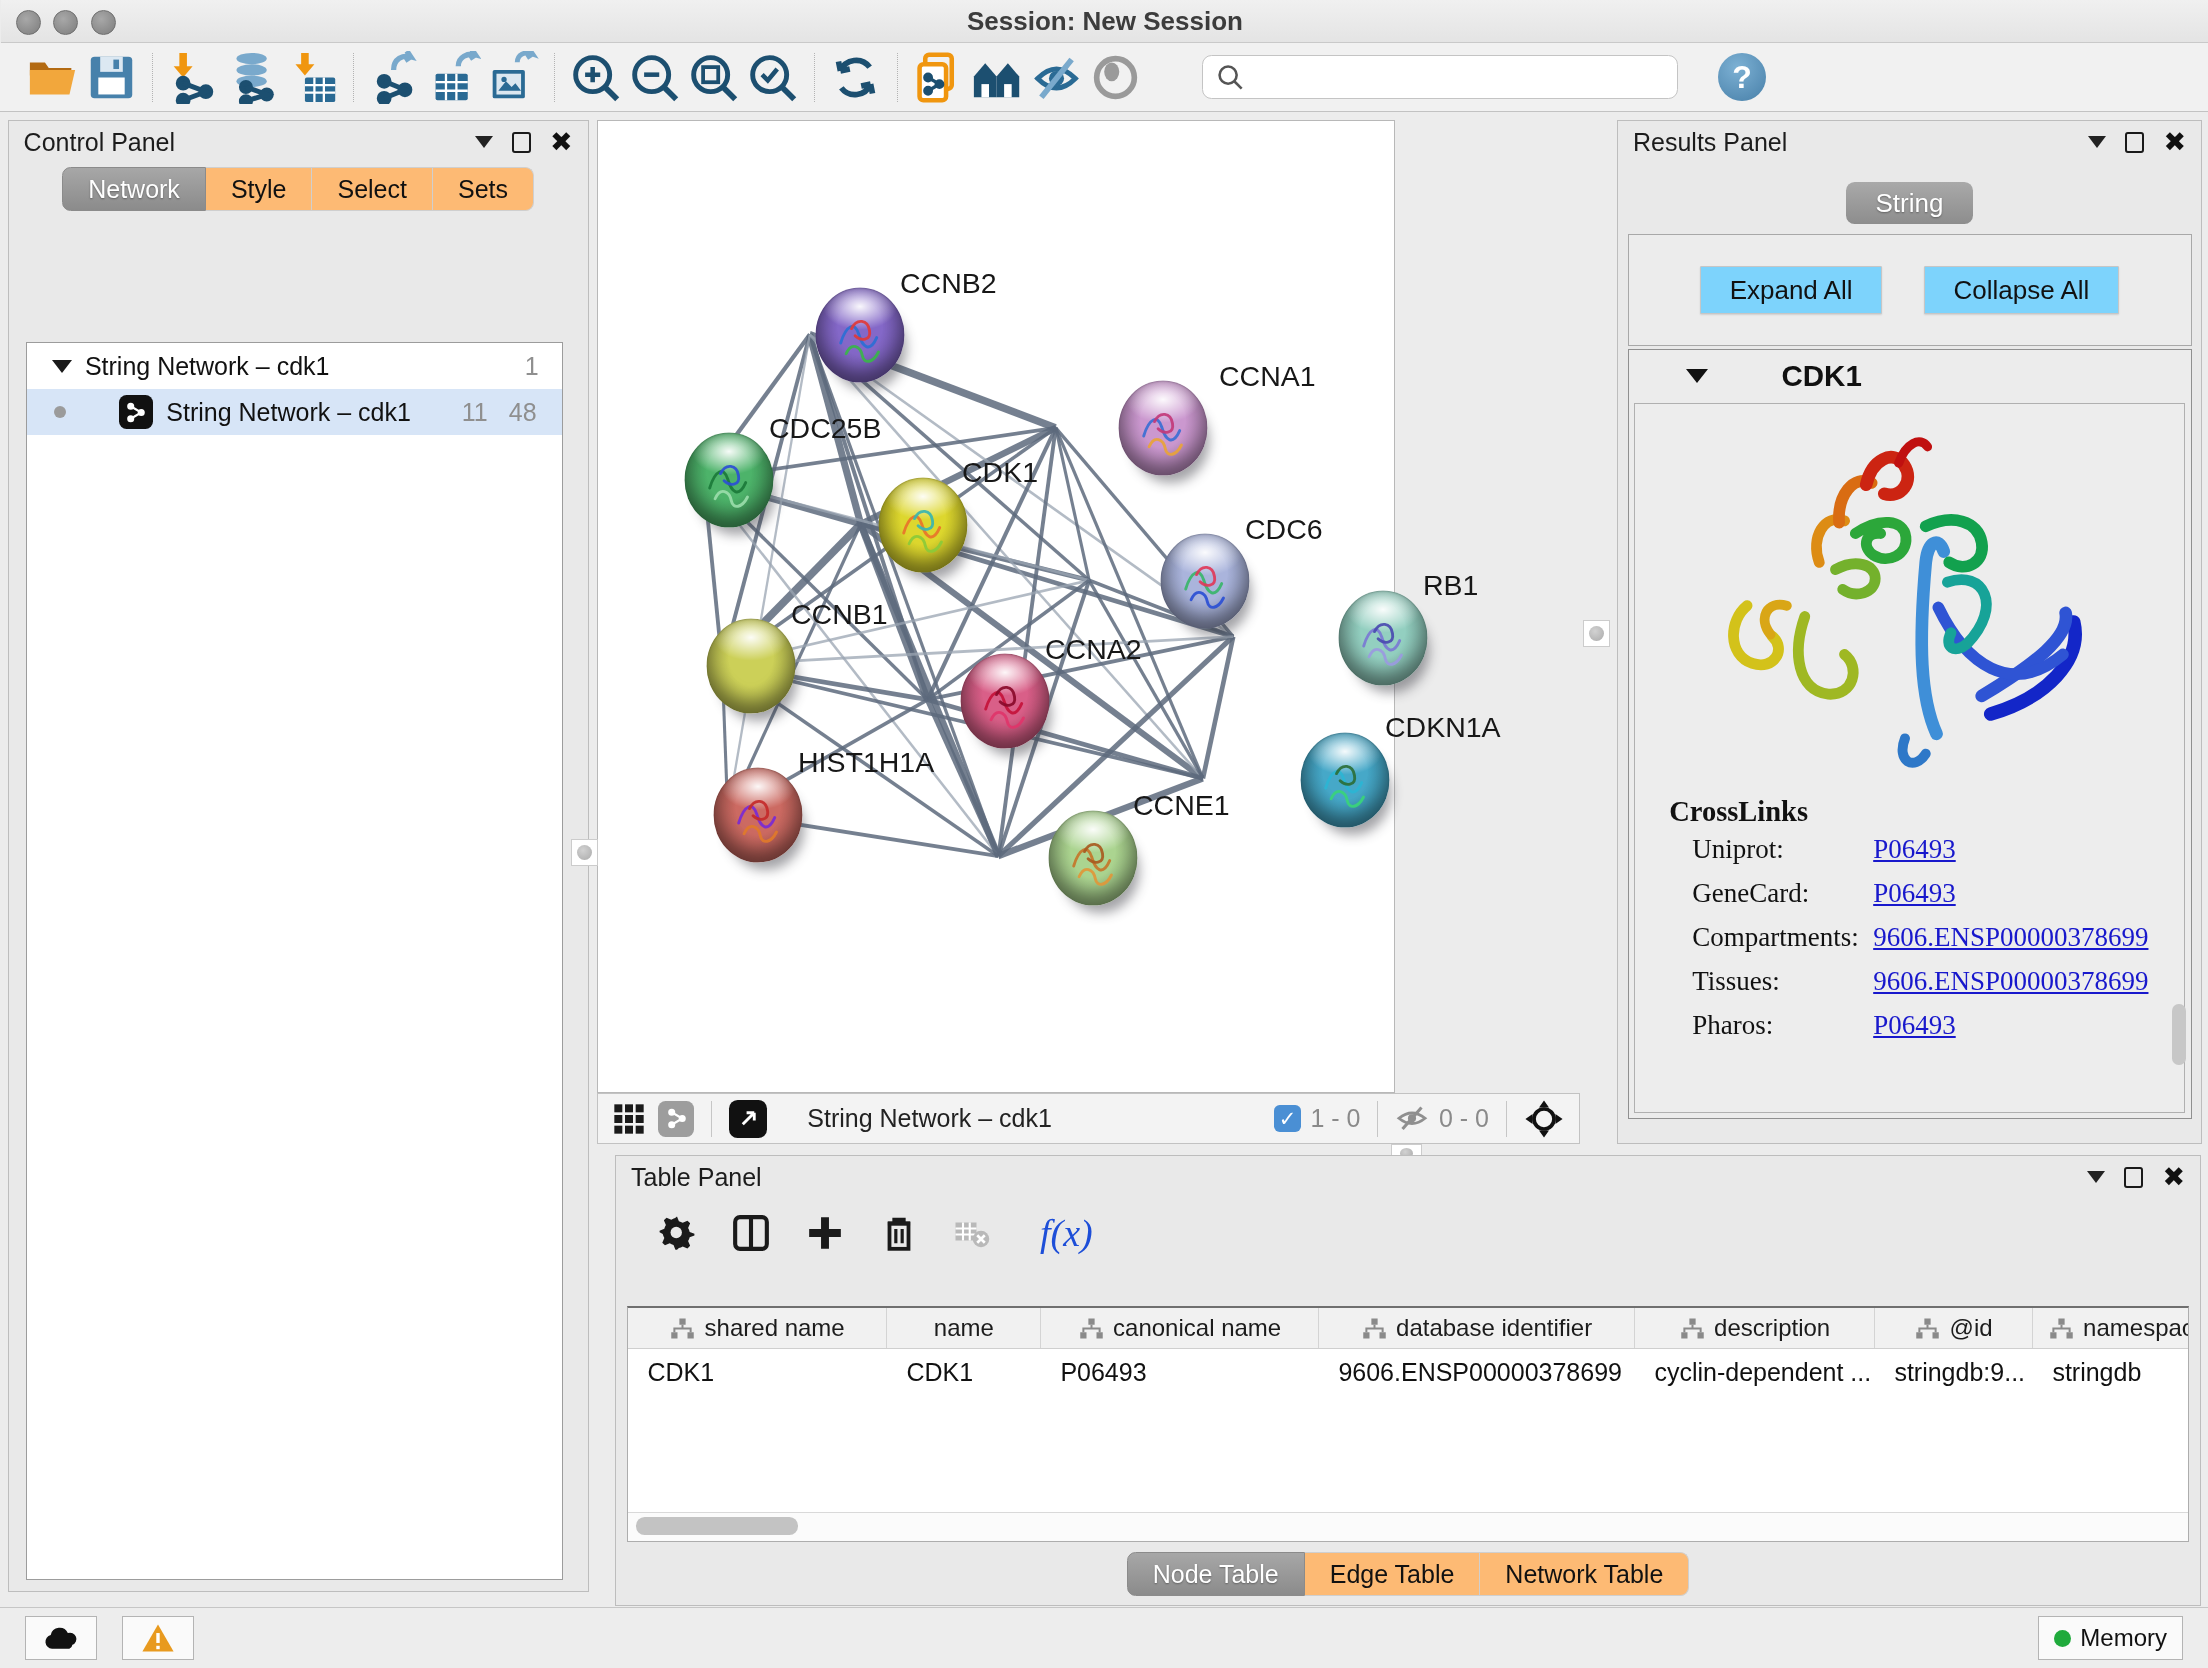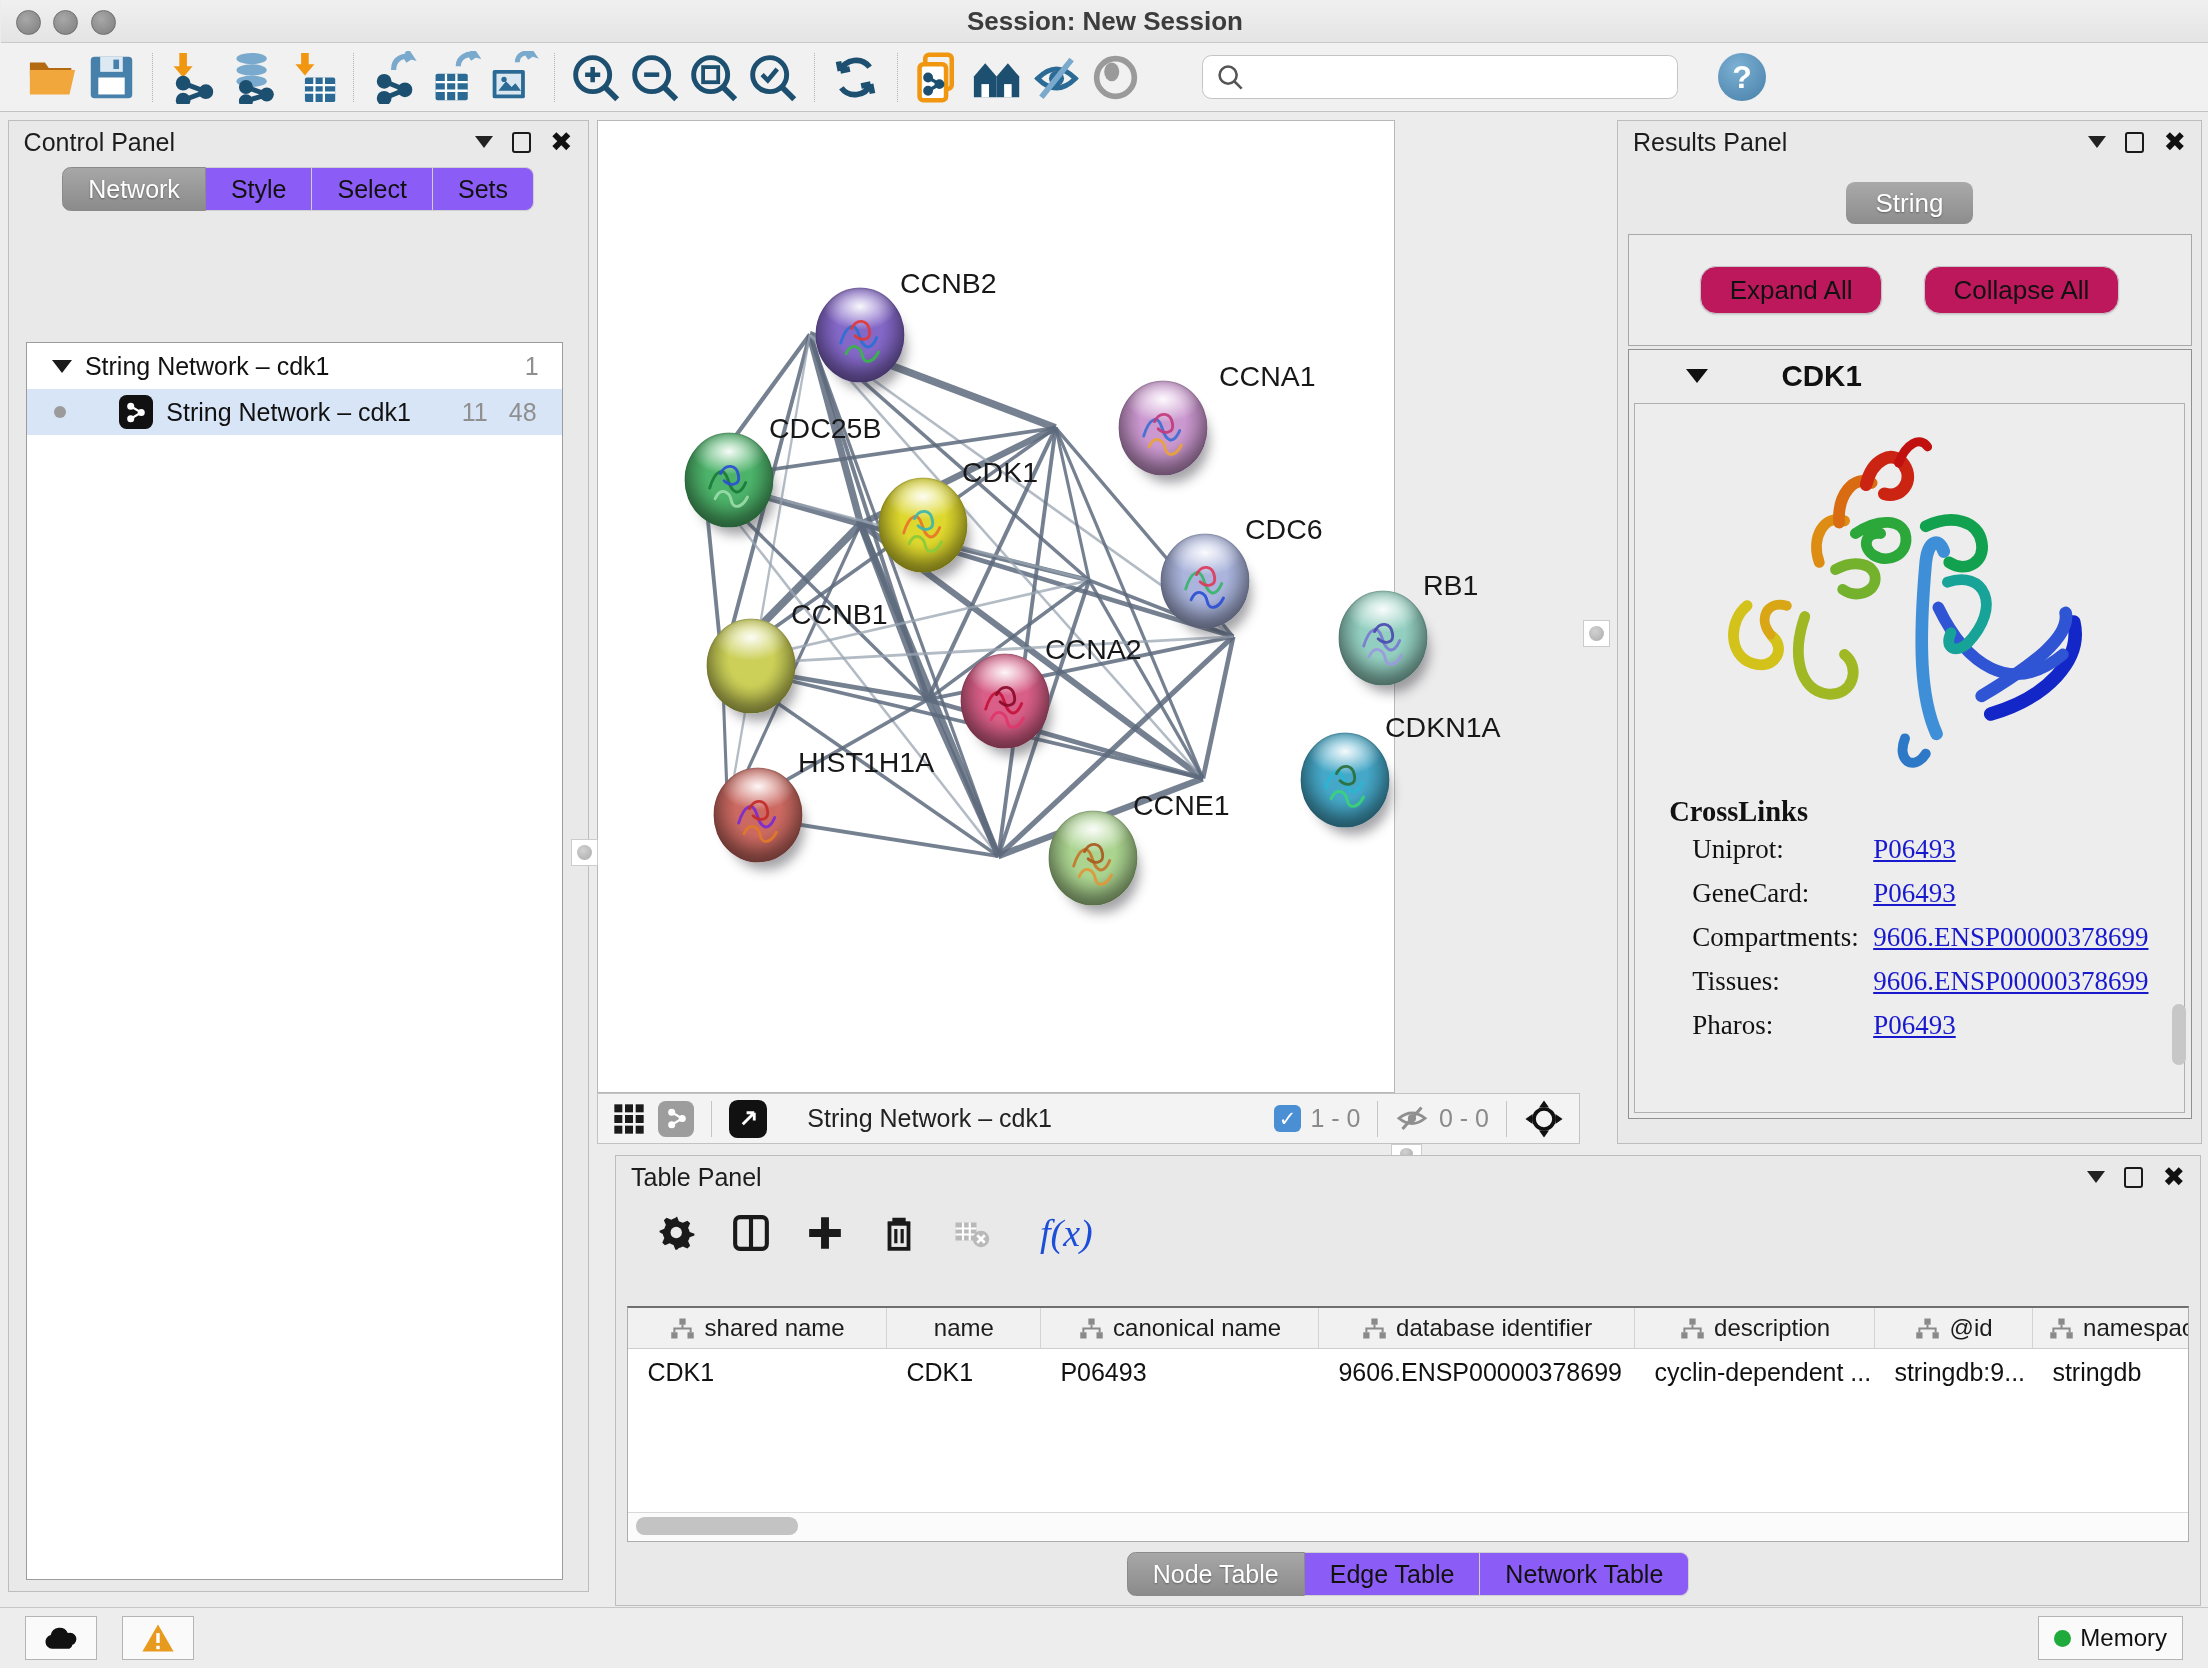--- a/index.html
+++ b/index.html
@@ -34,21 +34,21 @@
   .panel-header{height:42px;display:flex;align-items:center;padding:0 15px;}
   .panel-title{font-size:25px;color:#1c1c1c;}
   .panel-ctrls{margin-left:auto;display:flex;align-items:center;gap:19px;}
   .ph-caret{width:0;height:0;border-left:9.5px solid transparent;border-right:9.5px solid transparent;
     border-top:12.4px solid #222;}
   .ph-max{width:15px;height:17px;border:2.9px solid #1a1a1a;border-radius:2.9px;}
   .ph-close{font-size:27px;font-weight:bold;color:#111;line-height:1;}
   
   .seg-tabs{display:flex;}
   .seg-tab{height:42px;line-height:42px;padding:0 25px;font-size:25px;color:#111;
-    background:#8b5cf6;border:1px solid #cfcfcf;border-left:none;}
+    background:#fdba74;border:1px solid #cfcfcf;border-left:none;}
   .seg-tab:first-child{border-left:1px solid #cfcfcf;border-radius:8.6px 0 0 8.6px;}
   .seg-tab:last-child{border-radius:0 8.6px 8.6px 0;}
   .seg-tab.active{background:linear-gradient(#a7a7a7,#8b8b8b);color:#fff;border-color:#8b8b8b;
     text-shadow:0 1px 1.9px rgba(0,0,0,.35);}
   
   #control-panel{left:7.6px;top:120px;width:581px;height:1472px;}
   .cp-tabs-row{display:flex;justify-content:center;margin-top:3.8px;}
   .cp-strip{display:flex;align-items:center;margin:19px 21px 0 21px;}
   .cp-status{flex:1;text-align:center;font-size:25px;color:#111;}
   .cp-tree{position:absolute;left:17px;right:25px;top:221px;bottom:11.4px;background:#fff;
@@ -81,22 +81,22 @@
     display:flex;align-items:center;justify-content:center;}
   .split-dot{width:15px;height:15px;border-radius:50%;
     background:radial-gradient(circle at 40% 35%,#d2d2d2,#aaa);}
   
   #results-panel{left:1617px;top:120px;width:585px;height:1024px;}
   .rp-tab-row{display:flex;justify-content:center;margin-top:19px;}
   .rp-tab{height:42px;line-height:42px;padding:0 30px;font-size:26px;color:#fff;border-radius:8.6px;
     background:linear-gradient(#a9a9a9,#8d8d8d);text-shadow:0 1px 1.9px rgba(0,0,0,.35);}
   .rp-btn-box{margin:9.5px 9.5px 0 9.5px;height:110px;border:1.9px solid #a8a8a8;background:#ececec;
     display:flex;align-items:center;justify-content:center;gap:42px;}
-  .rp-btn{height:46px;line-height:46px;padding:0 28.5px;background:#be185d;border:1.9px solid #c6c6c6;
-    border-radius:16px;font-size:26px;color:#111;box-shadow:0 1px 1.9px rgba(0,0,0,.12);}
+  .rp-btn{height:46px;line-height:46px;padding:0 28.5px;background:#7dd3fc;border:1.9px solid #c6c6c6;
+    border-radius:1px;font-size:26px;color:#111;box-shadow:0 1px 1.9px rgba(0,0,0,.12);}
   .rp-section{margin:3.8px 9.5px 0 9.5px;height:768px;border:1.9px solid #909090;background:#ececec;
     position:relative;}
   .rp-sec-header{height:51px;display:flex;align-items:center;}
   .rp-sec-caret{width:0;height:0;border-left:11.4px solid transparent;border-right:11.4px solid transparent;
     border-top:14.3px solid #111;margin-left:57px;}
   .rp-sec-name{font-size:29.5px;font-weight:bold;color:#111;margin-left:74px;}
   .rp-sec-inner{position:absolute;left:5.7px;right:5.7px;top:53px;bottom:5.7px;border:1px solid #b0b0b0;
     background:#ededed;overflow:hidden;}
   .rp-desc{font-size:26px;color:#1a1a1a;margin:15px 0 0 25px;}
   .crosslinks{font-family:"Liberation Serif","DejaVu Serif",serif;margin-top:7.6px;}

